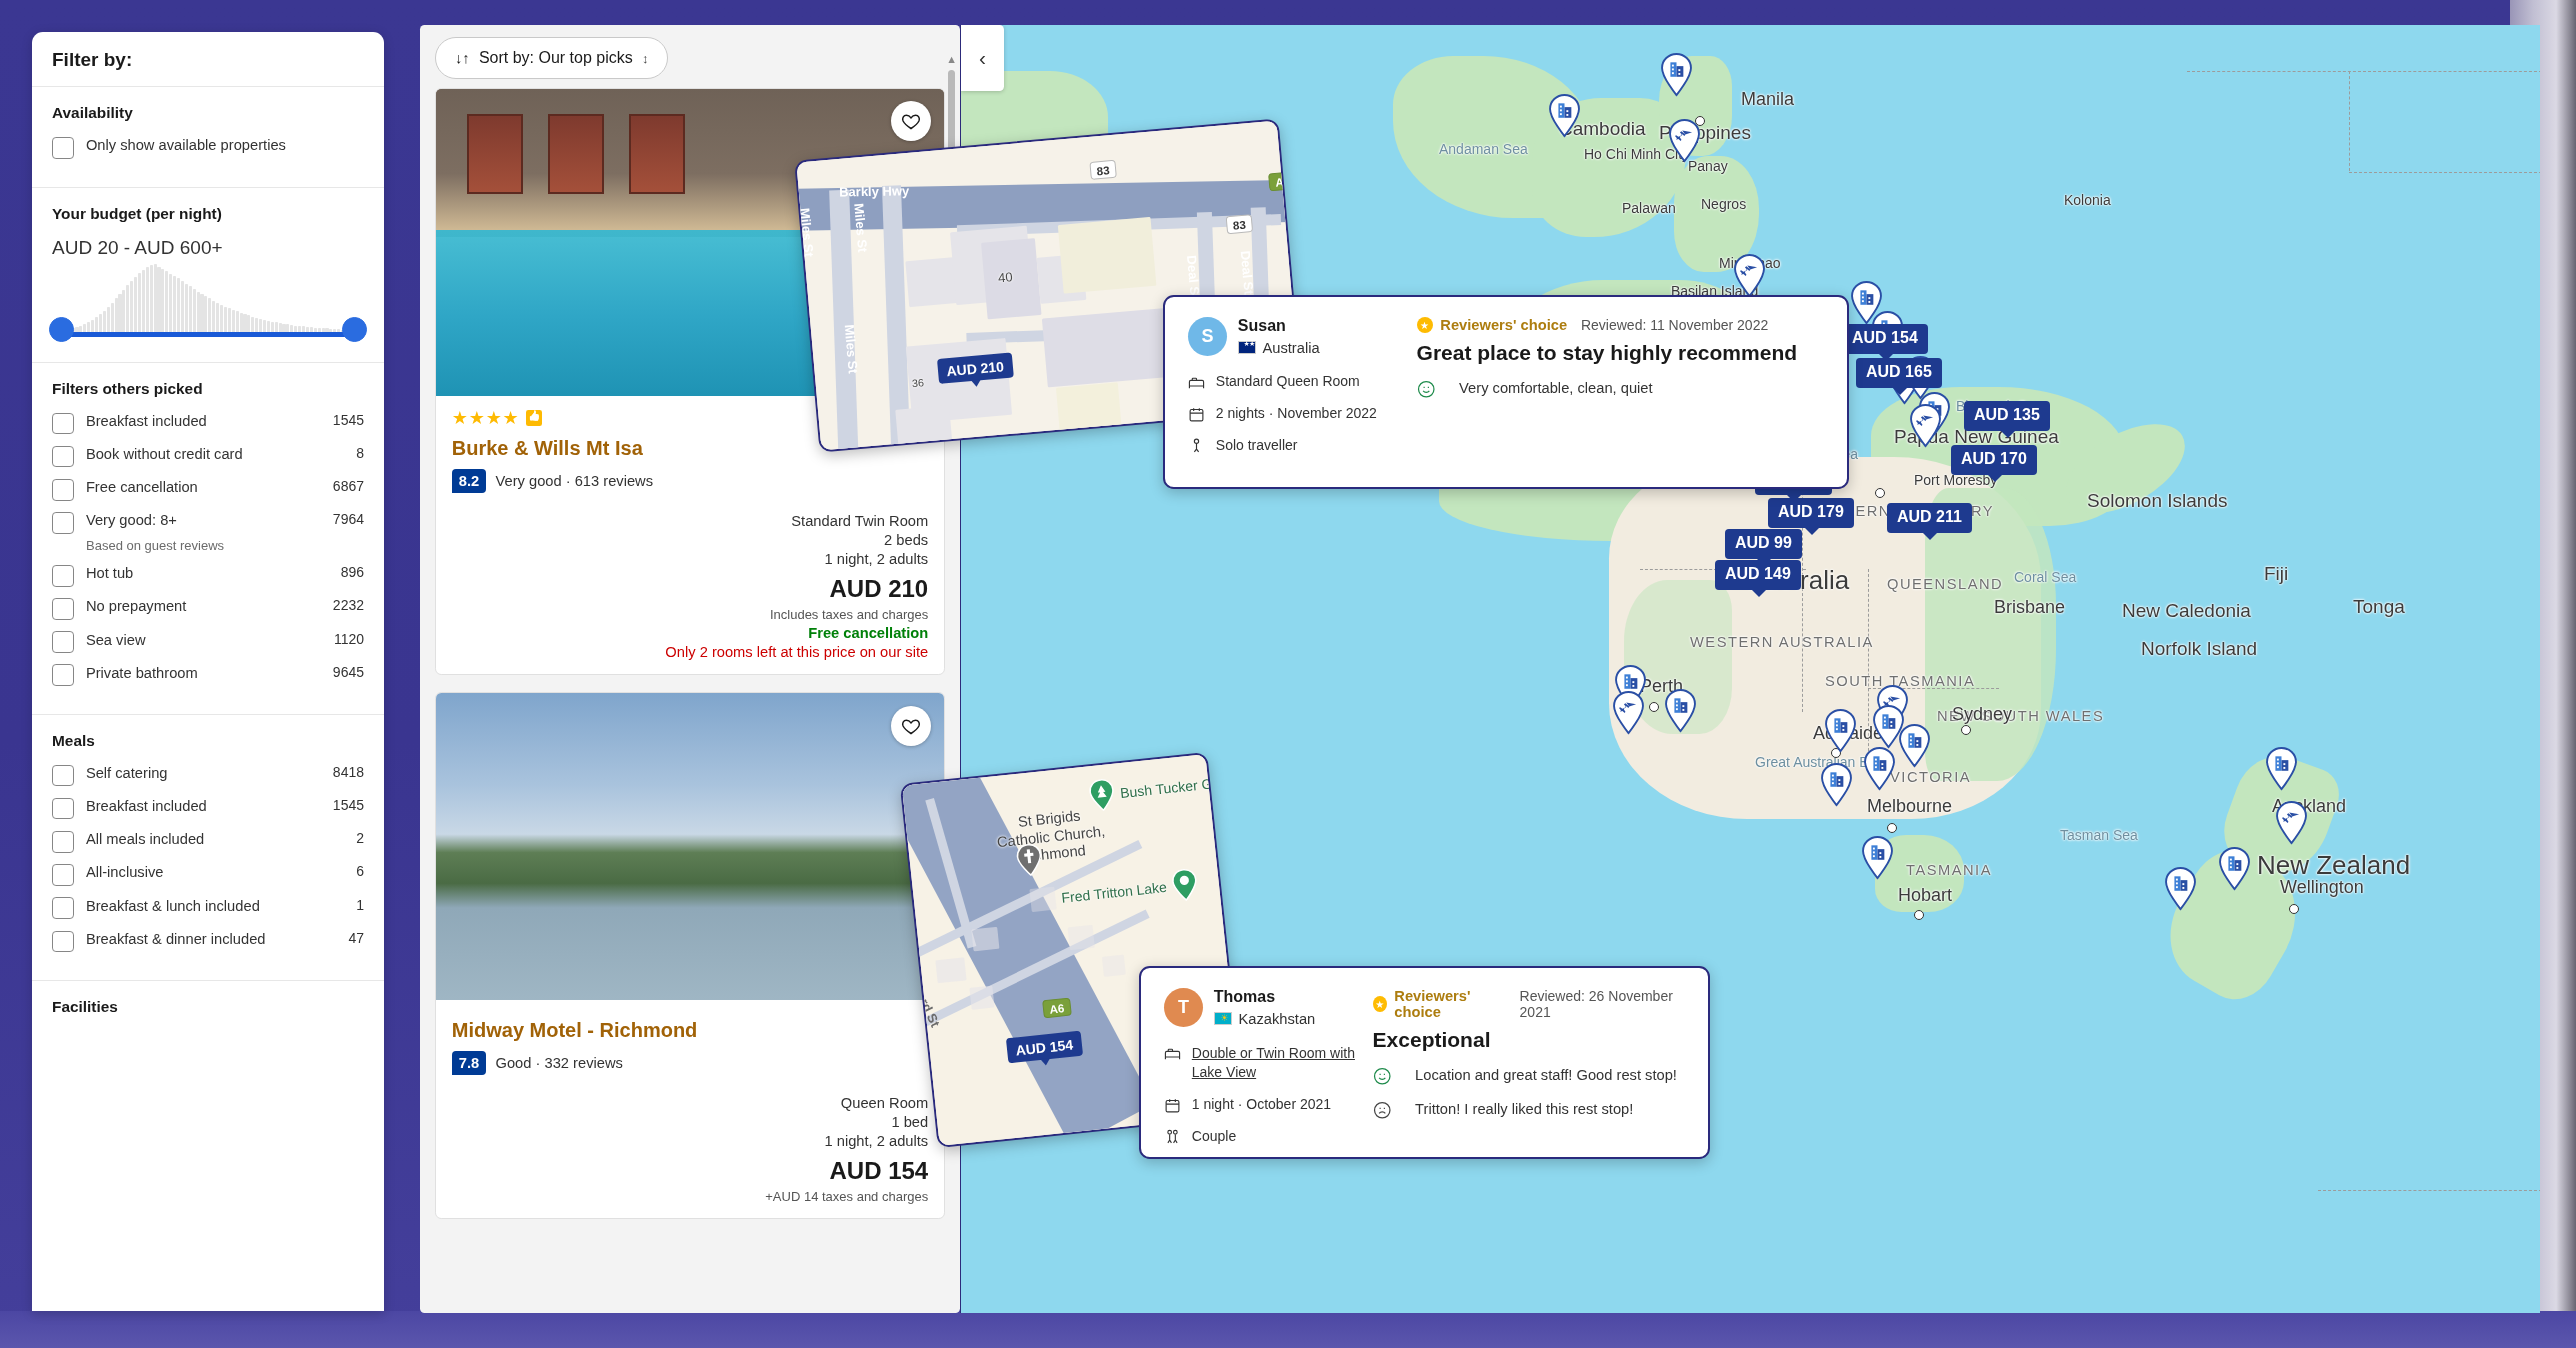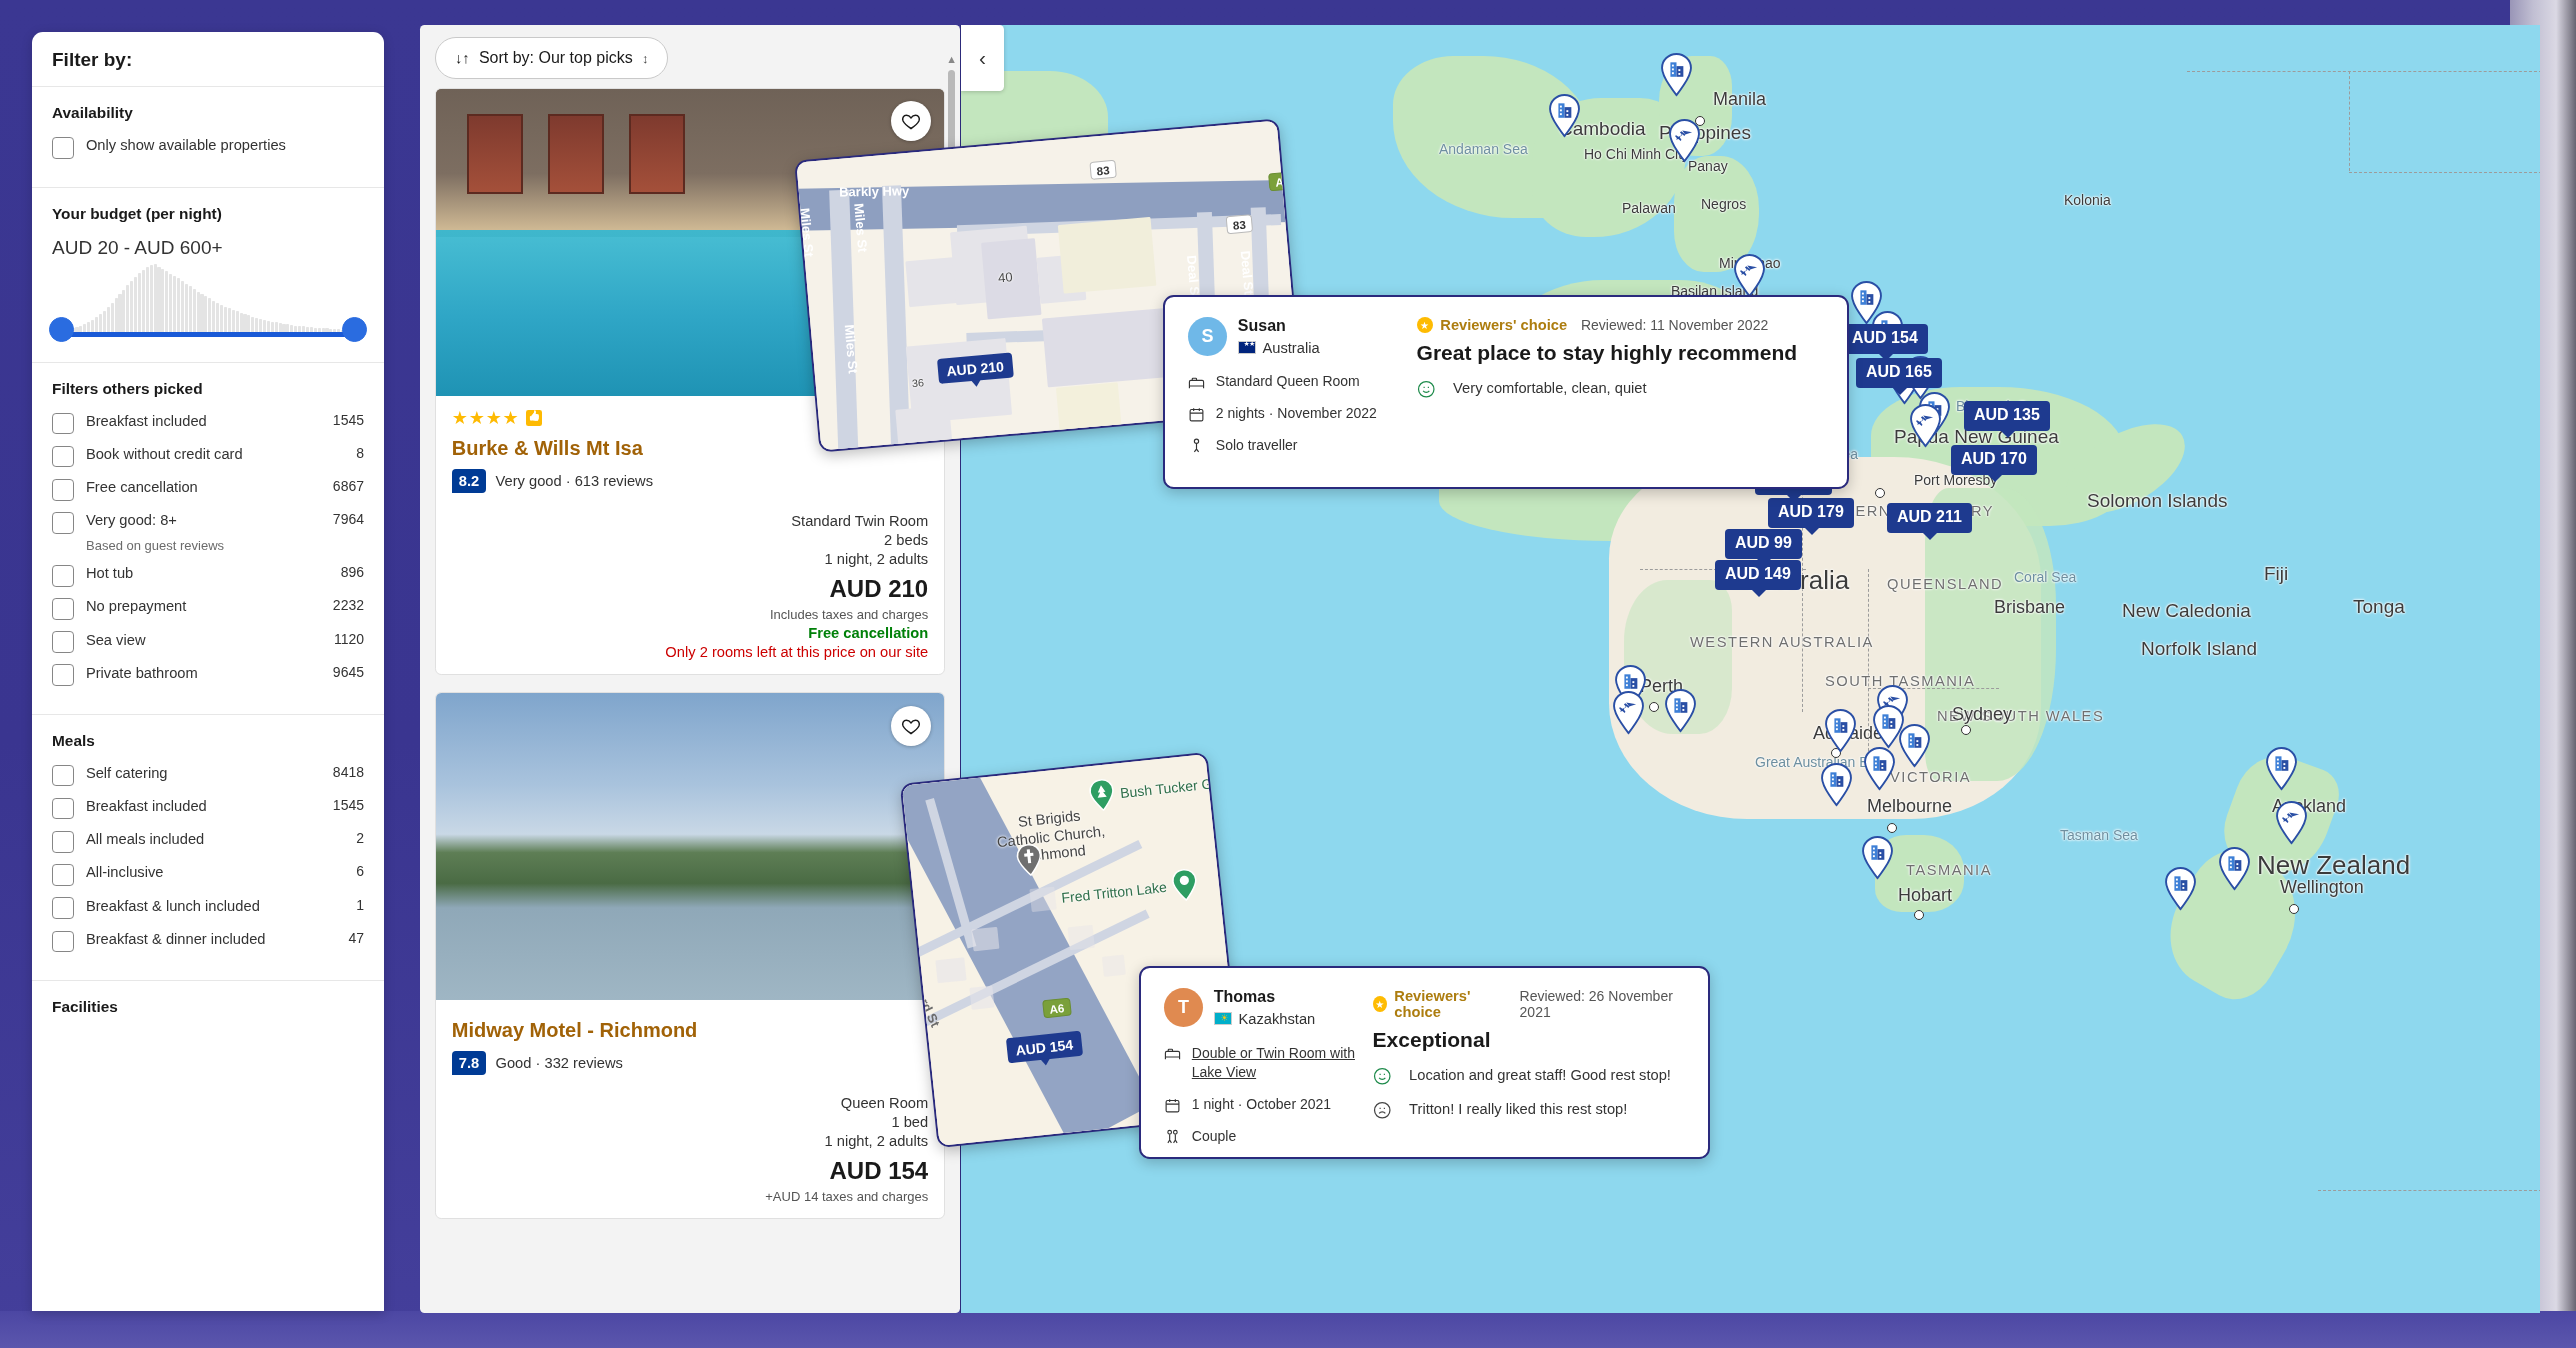--- a/index.html
+++ b/index.html
@@ -282,21 +282,21 @@
   .rv-right { flex: 1; padding-left: 4.6px; }
   .rv-choice { display: flex; align-items: center; gap: 7.7px; }
   .rv-choice .star-badge {
     width: 16px; height: 16px; border-radius: 50%; background: #febb02;
     display: inline-flex; align-items: center; justify-content: center;
     color: #fff; font-size: 10px;
   }
   .rv-choice-label { color: #ad7d0f; font-size: 14.7px; font-weight: 600; }
   .rv-date { color: #555; font-size: 14px; margin-left: 6.2px; }
   .rv-title { font-size: 21px; font-weight: bold; color: #1a1a1a; margin: 7.7px 0 0 0; }
-  .rv-comment { display: flex; align-items: flex-start; gap: 18px; margin-top: 15.4px; font-size: 14.7px; color: #333; text-align: center; }
+  .rv-comment { display: flex; align-items: flex-start; gap: 24px; margin-top: 15.4px; font-size: 14.7px; color: #333; text-align: center; }
   .rv-comment svg { width: 18.5px; height: 18.5px; flex: 0 0 auto; }
 </style>
 </head>
 <body>
 
 <div id="backdrop"></div>
 <div id="backdrop-right"></div>
 <div id="backdrop-bottom"></div>
 
 <aside id="filter-panel">
@@ -587,21 +587,21 @@
   <div class="dashed-v" style="left:841px;top:432px;height:255px;"></div>
   <div class="dashed-h" style="left:679px;top:544px;width:166px;"></div>
   <div class="dashed-v" style="left:907px;top:544px;height:197px;"></div>
   <div class="dashed-h" style="left:907px;top:663px;width:131px;"></div>
   <div class="dashed-h" style="left:1226px;top:46px;width:355px;"></div>
   <div class="dashed-v" style="left:1388px;top:46px;height:100px;"></div>
   <div class="dashed-h" style="left:1388px;top:147px;width:193px;"></div>
   <div class="dashed-h" style="left:1357px;top:1165px;width:224px;"></div>
 
   <div id="map-labels">
-      <div class="map-label city" style="left: 708px; top: 64px; padding-left: 44px;">Manila</div>
+      <div class="map-label city" style="left: 736px; top: 64px; padding-left: 44px;">Manila</div>
       <div class="map-label country" style="left: 698px; top: 97px;">Philippines</div>
       <div class="map-label small" style="left: 727px; top: 133px;">Panay</div>
       <div class="map-label small" style="left: 740px; top: 171px;">Negros</div>
       <div class="map-label small" style="left: 661px; top: 175px;">Palawan</div>
       <div class="map-label small" style="left: 758px; top: 230px;">Mindanao</div>
       <div class="map-label small" style="left: 710px; top: 258px;">Basilan Island</div>
       <div class="map-label sea" style="left: 717px; top: 342px;">Celebes Sea</div>
       <div class="map-label country" style="left: 598px; top: 93px;">Cambodia</div>
       <div class="map-label small" style="left: 623px; top: 121px;">Ho Chi Minh City</div>
       <div class="map-label sea" style="left: 478px; top: 116px;">Andaman Sea</div>

